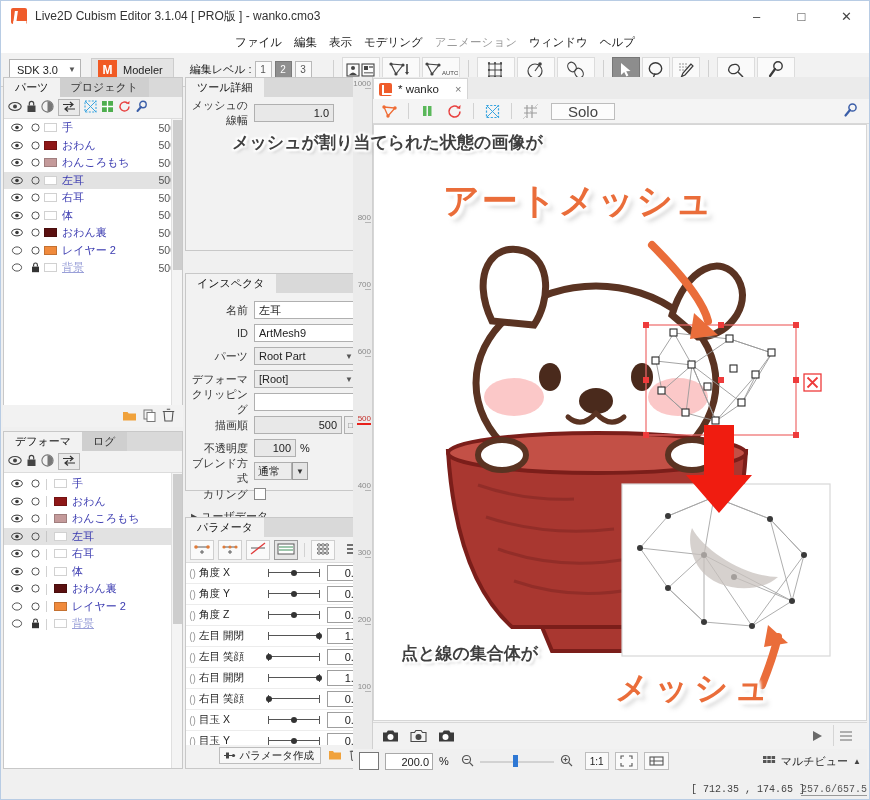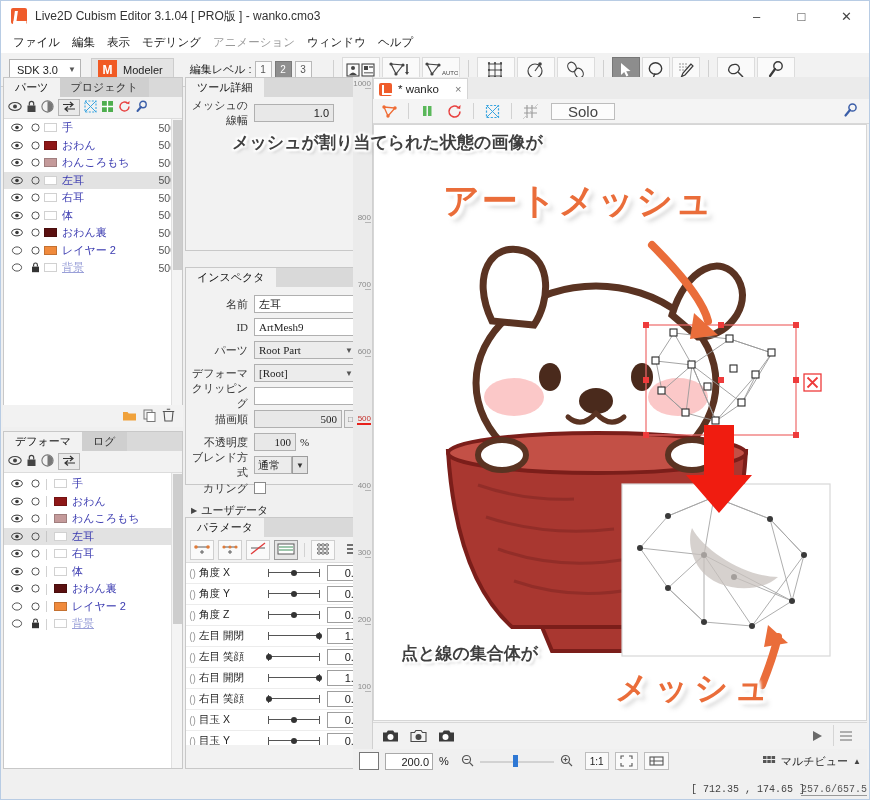--- a/index.html
+++ b/index.html
@@ -41,21 +41,21 @@
   .winbtn {
     width: 45px; height: 30px; display: flex;
     align-items: center; justify-content: center;
     font-size: 13px; color: #444;
   }
   .winbtn:last-child { margin-right: 0; }
 
   
   #menubar {
     position: absolute; left: 0; top: 30px; width: 868px; height: 22px;
-    background: #ffffff; display: flex; align-items: center; padding-left: 6px;
+    background: #ffffff; display: flex; align-items: center;  justify-content: center;
   }
   .menu-item { padding: 2px 6px; font-size: 11.5px; color: #1a1a1a; white-space: nowrap; }
 
   
   #toolbar {
     position: absolute; left: 0; top: 52px; width: 868px; height: 34px;
     background: #f2f2f2; border-bottom: 1px solid #cfcfcf;
     display: flex; align-items: center; padding-left: 8px; gap: 0px;
   }
   .tb-select {
@@ -805,21 +805,21 @@
       <div class="ptab active">ツール詳細</div>
     </div>
     <div style="padding:6px 6px 0 0;">
       <div class="formrow">
         <div class="flabel">メッシュの線幅</div>
         <div class="finput ro" style="width:80px;justify-content:flex-end;">1.0</div>
       </div>
     </div>
   </div>
 
-  <div class="panel" id="inspector" style="left:184px; top:266px; width:186px; height:218px;font-family:Liberation Serif, serif;">
+  <div class="panel" id="inspector" style="left:184px; top:272px; width:186px; height:218px;">
     <div class="tabrow">
       <div class="ptab active">インスペクタ</div>
     </div>
     <div style="padding:7px 6px 0 0;">
 
       <div class="formrow">
         <div class="flabel">名前</div>
         <div class="finput" style="width:104px;">左耳</div>
       </div>
 
@@ -1036,20 +1036,41 @@
               <span class="cap" style="left:2px"></span>
               <span class="cap" style="left:53px"></span>
               <span class="knob" style="left:28px"></span>
             </span>
             <span class="pval">0.0</span>
           </div>
         </div>
       <div class="scrollbar-v">
         <div class="scroll-thumb" style="top:14px;height:100px;"></div>
       </div>
+    </div>
+    <div style="height:21px;background:#f2f2f2;display:flex;align-items:center;justify-content:flex-end;gap:7px;padding-right:9px;">
+      <div style="display:flex;align-items:center;gap:4px;border:1px solid #bdbdbd;background:#f7f7f7;padding:1px 6px 1px 3px;height:17px;">
+        <svg width="13" height="11" viewBox="0 0 13 11">
+            <path d="M1 5.5 h11" stroke="#444" stroke-width="1"></path>
+            <rect x="3" y="2.5" width="3" height="6" fill="#444"></rect>
+            <circle cx="10.5" cy="5.5" r="1.6" fill="#444"></circle>
+          </svg>
+        <span style="font-size:10.5px;">パラメータ作成</span>
+      </div>
+      <span>
+        <svg width="14" height="12" viewBox="0 0 14 12">
+            <path d="M1 2 h4 l1 1.4 h7 v7 h-12z" fill="#f0a23c"></path>
+          </svg>
+      </span>
+      <span>
+        <svg width="12" height="13" viewBox="0 0 12 13">
+            <path d="M2 3.3 h8 l-.8 9 h-6.4z" fill="none" stroke="#555" stroke-width="1"></path>
+            <path d="M.8 3.3 h10.4 M4.4 1.2 h3.2" stroke="#555" stroke-width="1"></path>
+          </svg>
+      </span>
     </div>
   </div>
 
   <div id="canvas-wrap" style="left:372px; top:76px; width:496px; height:692px;">
 
     <div id="canvas-tabrow">
       <div id="canvas-tab">
         <div class="tabico"></div>
         <span>* wanko</span>
         <span class="tabclose">×</span>

